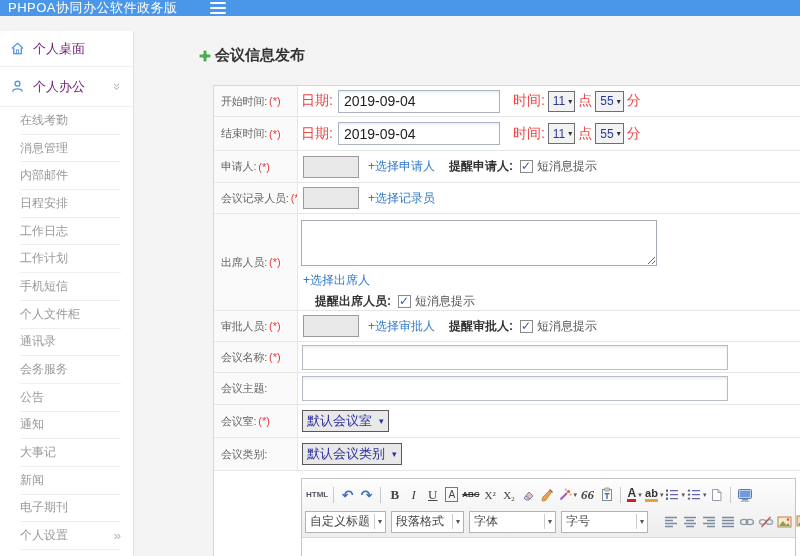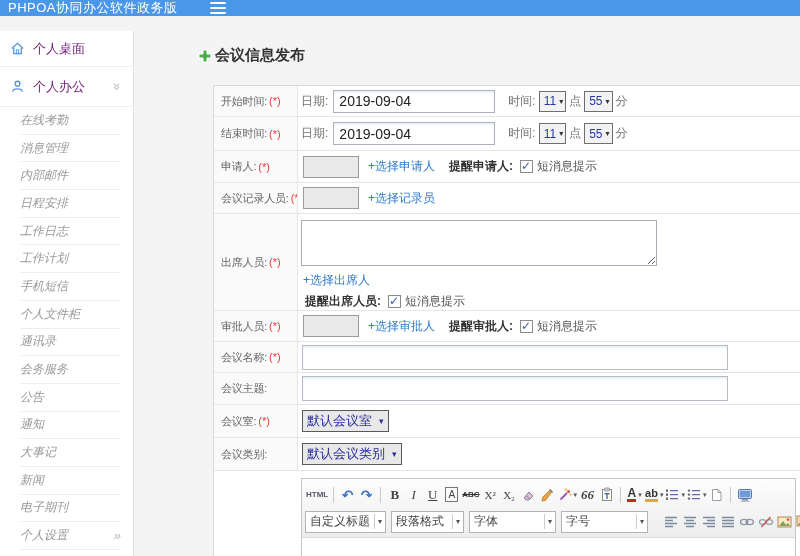--- a/index.html
+++ b/index.html
@@ -13,39 +13,39 @@
   .burger i{display:block;width:16px;height:2px;background:#fff;border-radius:1px;}
 
   
   .side{position:absolute;top:31px;left:0;bottom:0;width:133px;background:#fff;border-right:1px solid #e2e2e2;}
   .nav-top{display:flex;align-items:center;gap:8px;padding:0 12px 0 10px;height:35px;border-bottom:1px solid #f0f0f0;cursor:pointer;}
   .nav-top.office{height:39px;}
   .nav-top .txt{font-size:13px;color:#701a75;flex:1;}
   .chev{color:#b5b5b5;font-size:13px;}
   .chev.down{display:inline-block;transform:rotate(90deg);}
   .subnav{}
-  .sub{margin-left:20px;width:101px;height:26.7px;border-bottom:1px solid #efefef;display:flex;align-items:center;justify-content:space-between;cursor:pointer;font-style:italic;}
+  .sub{margin-left:20px;width:101px;height:26.7px;border-bottom:1px solid #efefef;display:flex;align-items:center;justify-content:space-between;cursor:pointer;}
   .sub .txt{font-size:12px;color:#999;}
   .nav-top.supervise{height:28px;border-bottom:none;}
   .nav-top.supervise .txt{color:#444;}
 
   
   .main{position:absolute;top:31px;left:134px;right:0;bottom:0;background:#f4f4f4;overflow:hidden;}
   .ptitle{position:absolute;left:64px;top:15px;display:flex;align-items:center;gap:3px;}
   .ptitle h1{margin:0;font-size:15px;color:#333;font-weight:bold;}
 
   
   .ftable{position:absolute;left:79px;top:54px;right:-6px;border:1px solid #d8d8d8;border-right:none;background:#fff;}
   .frow{display:flex;border-bottom:1px solid #e6e6e6;box-sizing:border-box;background:#fff;}
   .fl{width:84px;flex:0 0 84px;box-sizing:border-box;background:#fafafa;border-right:1px solid #e6e6e6;display:flex;align-items:center;padding-left:7px;white-space:nowrap;overflow:hidden;}
   .fl .lbl{font-size:11px;color:#666;letter-spacing:-.2px;}
   .req{font-size:11px;color:#e53c3c;margin-left:2px;}
   .fv{flex:1;display:flex;align-items:center;padding-left:3px;font-size:12px;color:#333;min-width:0;}
   .fv.col{flex-direction:column;align-items:flex-start;justify-content:flex-start;}
-  .t{font-size:12px;color:#737373;white-space:nowrap;}
+  .t{font-size:14px;color:#ef4444;white-space:nowrap;}
   .gap{margin-left:8px;}
   .date-input{width:150px;height:21px;border:1px solid #a9b2bd;font-size:14px;color:#222;padding:0 5px;margin:0 5px;font-family:"Liberation Sans","DejaVu Sans",sans-serif;box-shadow:inset 0 2px 2px rgba(150,170,190,.18);}
   .mini-select{display:inline-flex;align-items:center;height:19px;border:1px solid #6e6e6e;background:#f2f2f2;padding:0 2px 0 4px;margin:0 3px;cursor:pointer;}
   .mini-select b{font-size:12px;color:#2838a0;font-weight:normal;}
   .mini-select .arr{font-style:normal;font-size:8px;color:#333;margin-left:3px;}
   .gray-input{width:50px;height:18px;background:#e9e9e9;border:1px solid #9b9b9b;margin-left:2px;}
   .plink{font-size:12px;color:#2f7ac9;margin-left:9px;text-decoration:none;cursor:pointer;white-space:nowrap;}
   .remind{font-size:12px;color:#333;font-weight:bold;margin-left:14px;white-space:nowrap;}
   .cb{display:inline-block;width:13px;height:13px;border:1px solid #8a8a8a;background:#fff;margin:0 4px 0 7px;position:relative;cursor:pointer;box-sizing:border-box;}
   .cb::after{content:"✓";position:absolute;left:0px;top:-2px;font-size:12px;color:#3355bb;font-weight:bold;}
@@ -261,21 +261,21 @@
 
       <div class="frow" style="height:97px">
         <div class="fl">
             <span class="lbl">出席人员:</span>
             <span class="req">(*)</span>
           </div>
         <div class="fv col">
           <textarea class="attendee-area" style=""></textarea>
           <a class="plink" style="margin-left:2px;margin-top:6px;">+选择出席人</a>
           <div style="display:flex;align-items:center;margin-top:4px;">
-            <span class="remind" style="margin-left:4px;">提醒出席人员:</span>
+            <span class="remind" style="margin-left:14px;">提醒出席人员:</span>
             <span class="cb"></span>
             <span class="sms">短消息提示</span>
           </div>
         </div>
       </div>
 
       <div class="frow" style="height:31px">
         <div class="fl">
             <span class="lbl">审批人员:</span>
             <span class="req">(*)</span>

